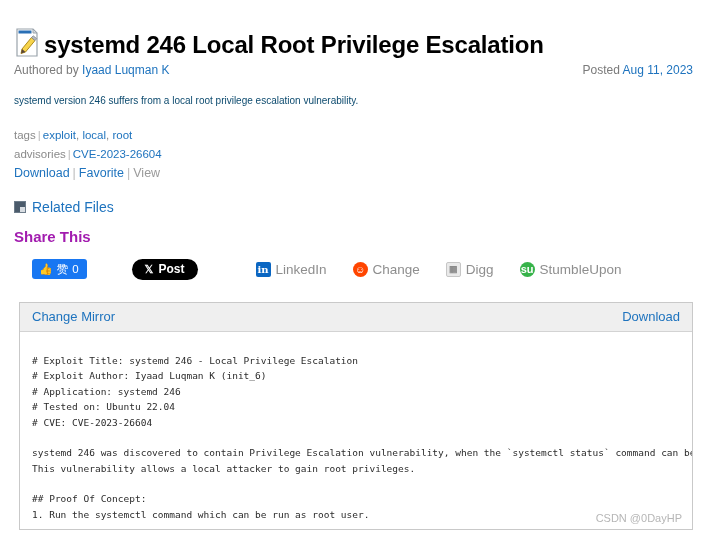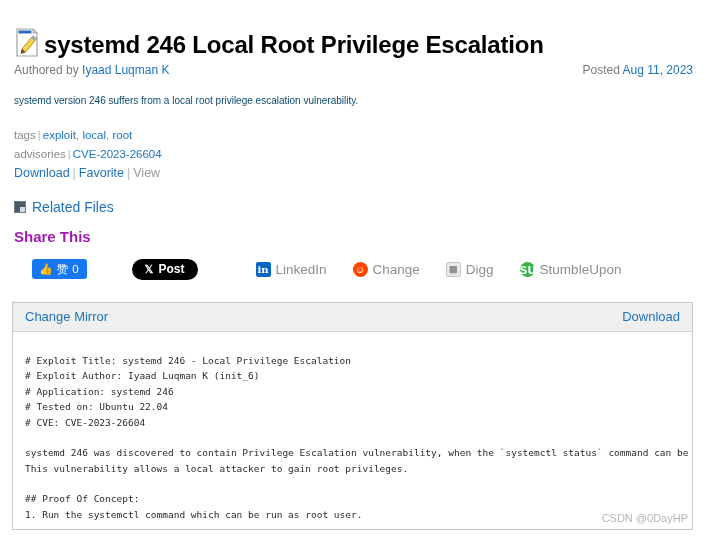--- a/index.html
+++ b/index.html
@@ -201,29 +201,29 @@
     color: #8a8a8a;
     font-size: 9px;
     text-align: center;
     line-height: 13px;
     font-weight: bold;
   }
   .ic-stumble {
     background: #37b34a;
     border-radius: 50%;
     color: #fff;
-    font-size: 14px;
+    font-size: 11px;
     text-align: center;
     line-height: 15px;
     font-weight: bold;
   }
 
   
   .code-panel {
-    margin: 22px 14px 0 12px;
+    margin: 22px 14px 0 19px;
     border: 1px solid #c9c9c9;
     background: #ffffff;
     height: 228px;
     box-sizing: border-box;
     position: relative;
     overflow: hidden;
   }
   .code-head {
     background: #efefef;
     border-bottom: 1px solid #d3d3d3;
@@ -238,21 +238,21 @@
     padding: 12px 10px 0 12px;
     font-family: "DejaVu Sans Mono", monospace;
     font-size: 9.5px;
     line-height: 1.62;
     color: #2b2b2b;
     white-space: pre;
     overflow: hidden;
   }
   .watermark {
     position: absolute;
-    right: 4px;
+    right: 10px;
     bottom: 5px;
     font-size: 11px;
     color: #b6b6b6;
     font-family: "Liberation Sans", sans-serif;
   }
 </style>
 </head>
 <body>
 
 <div class="page">

